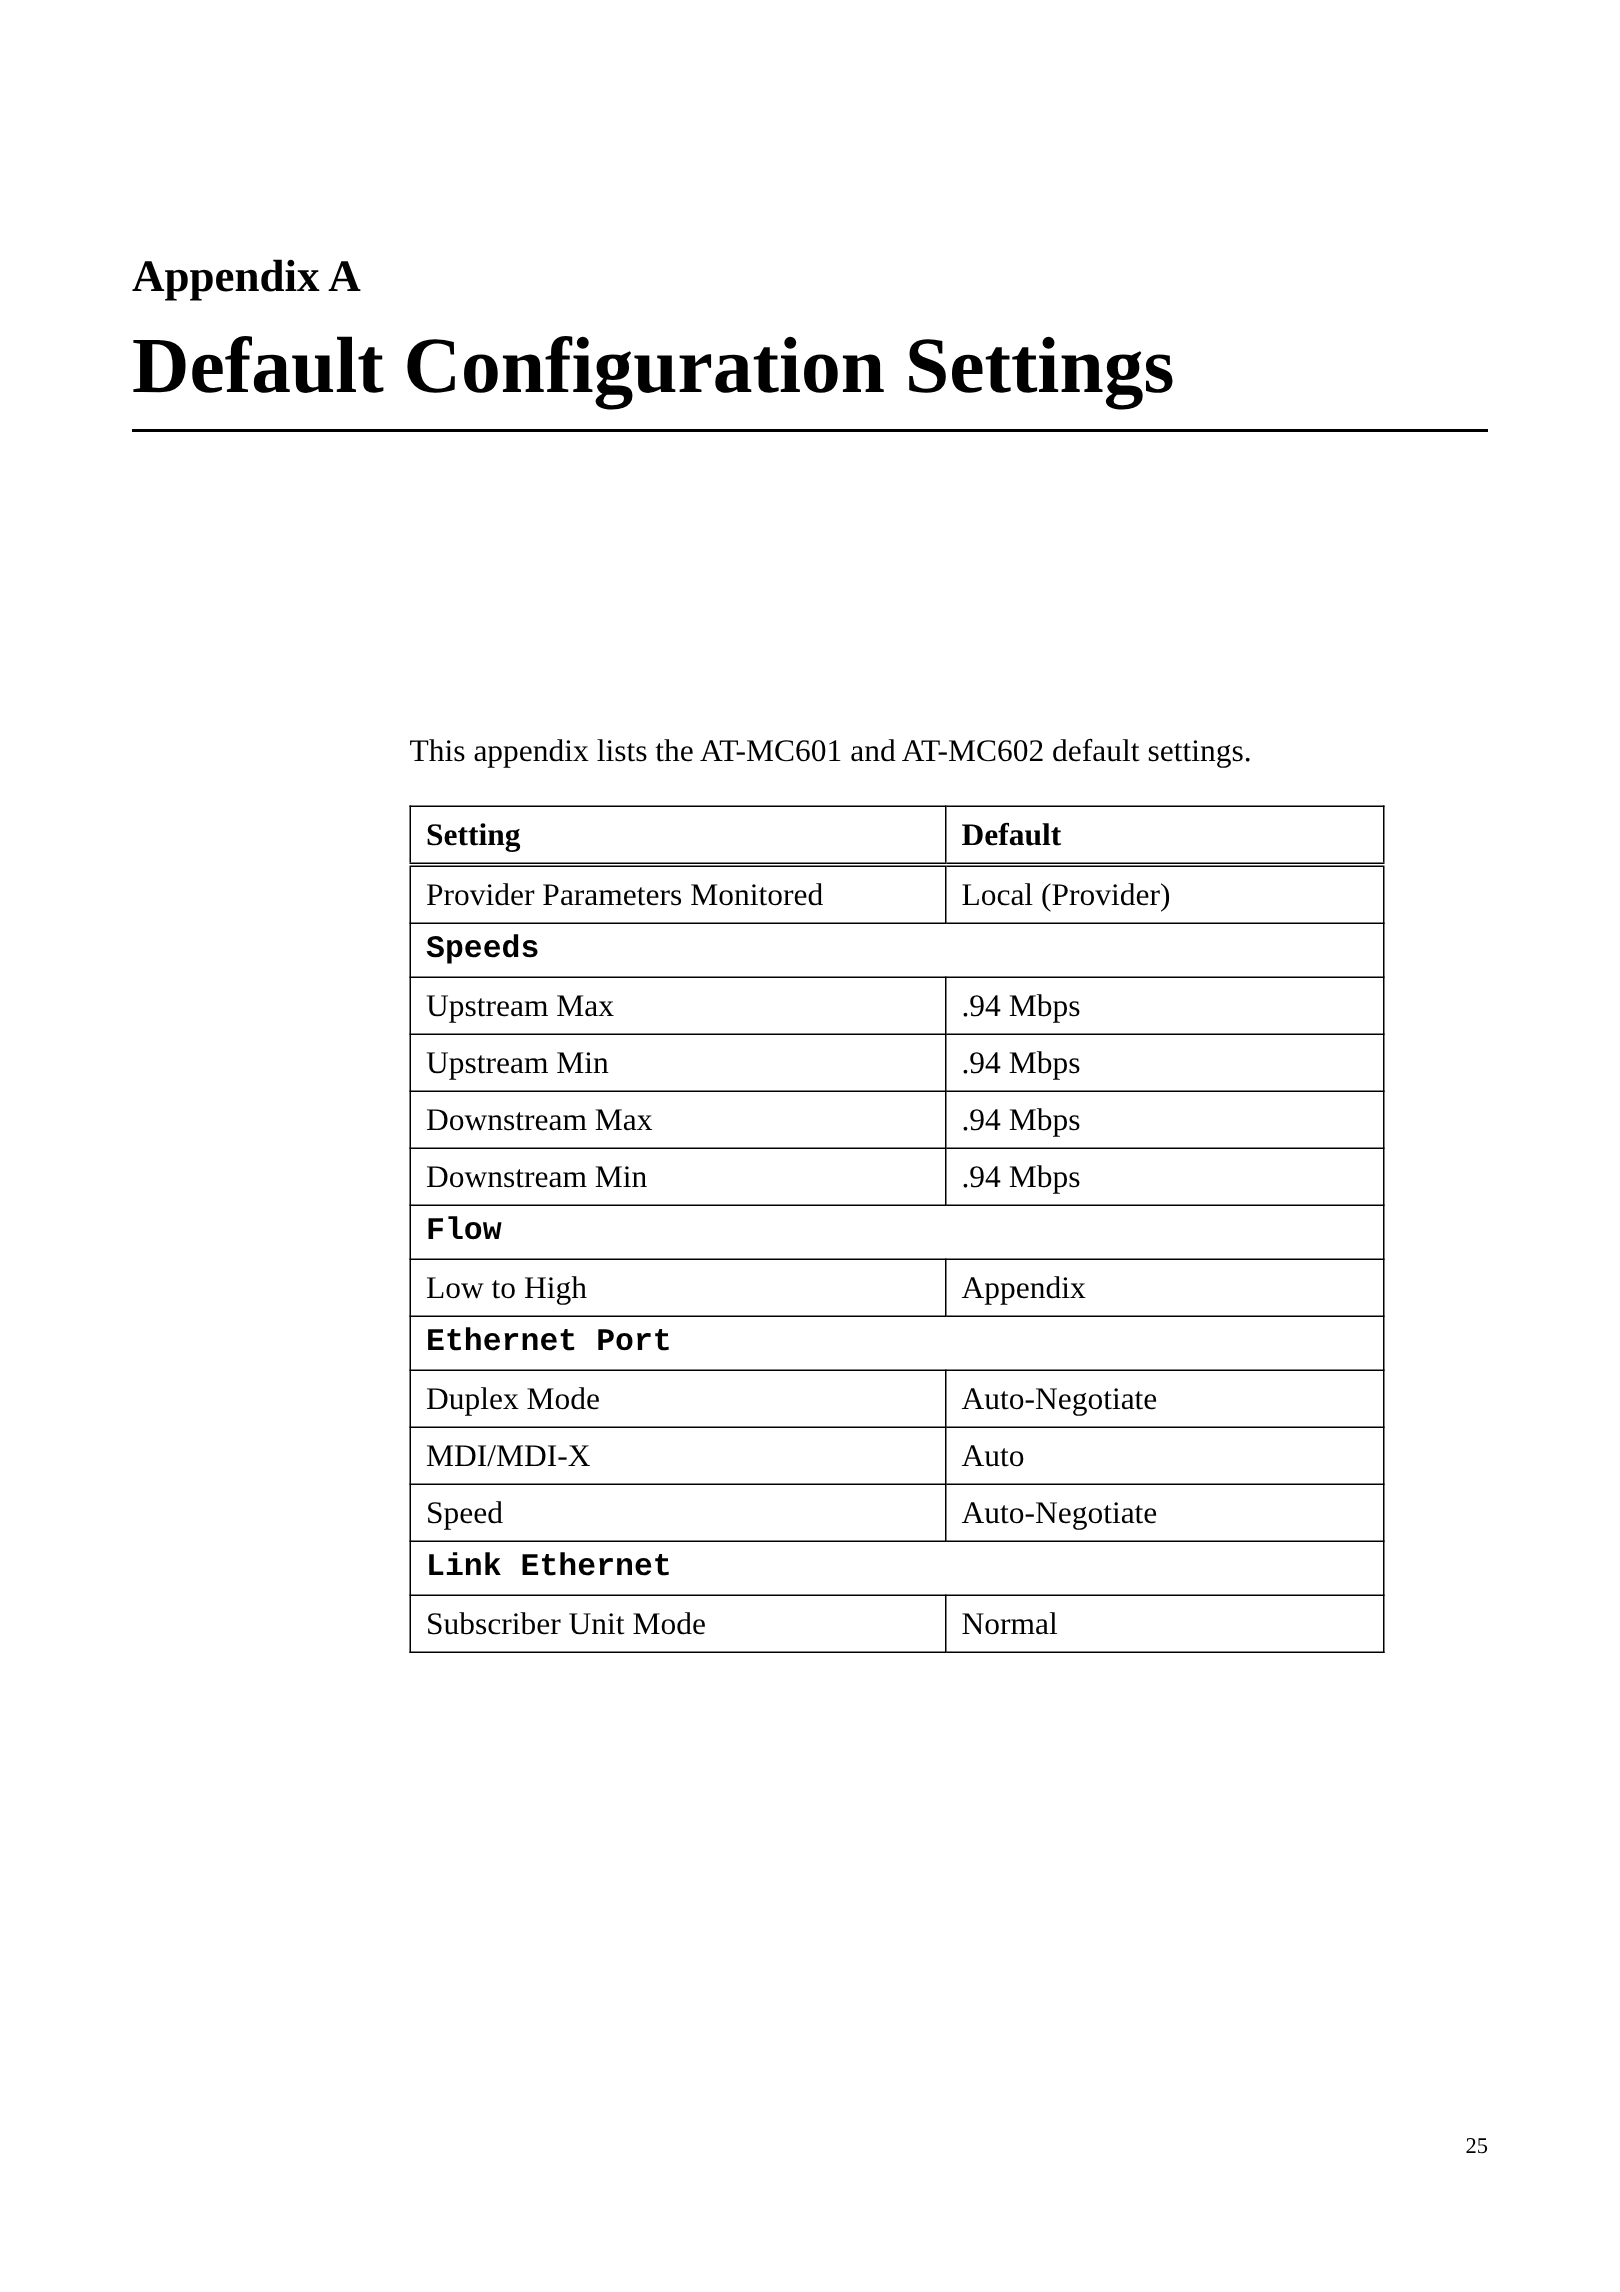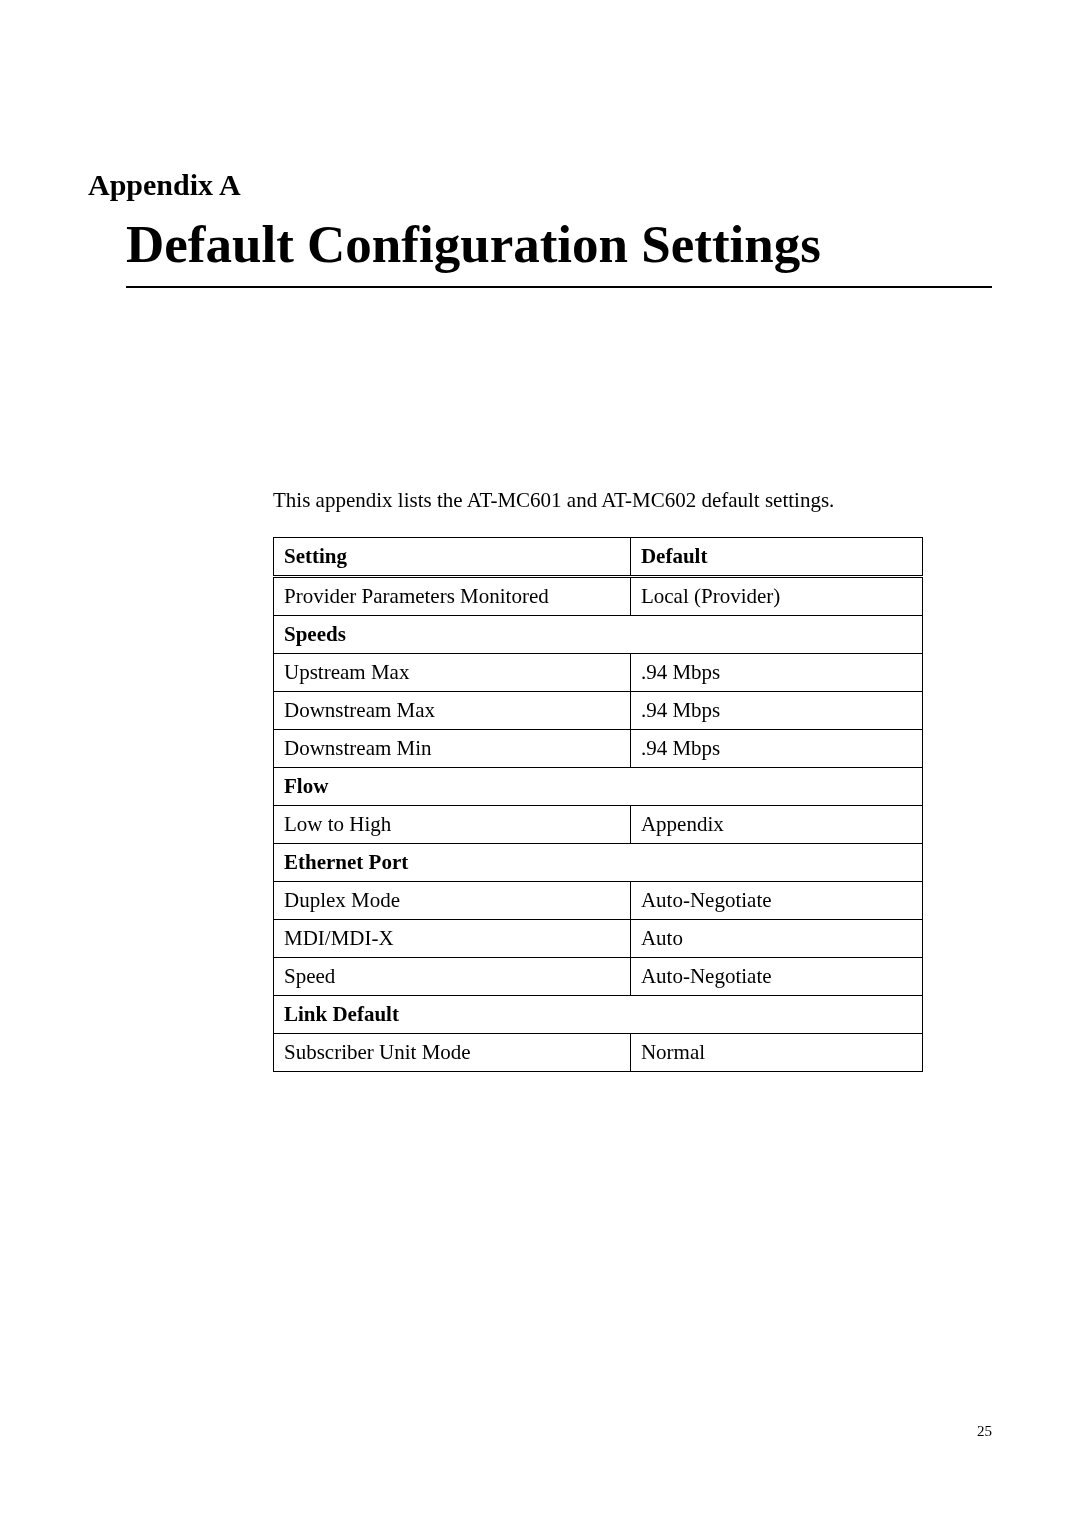--- a/index.html
+++ b/index.html
@@ -23,21 +23,20 @@
       font-weight: bold;
       margin-bottom: 12px;
       font-family: Liberation Serif, serif;
     }
     .main-title {
       font-size: 53px;
       font-weight: bold;
       padding-bottom: 12px;
       border-bottom: 2px solid #000000;
       margin-bottom: 200px;
-      margin-left: 38px;
     }
     .content-area {
       margin-left: 185px;
     }
     .intro-text {
       font-size: 21px;
       margin-bottom: 20px;
     }
     table {
       border-collapse: collapse;
@@ -56,20 +55,21 @@
       font-weight: bold;
     }
     thead tr {
       border-bottom: 3px double #000000;
     }
     thead th {
       border-bottom: 3px double #000000;
     }
     .section-header {
       font-weight: bold;
+      font-family: Liberation Mono, monospace;
     }
     .col-setting {
       width: 55%;
     }
     .col-default {
       width: 45%;
     }
     .page-number {
       position: absolute;
       bottom: 88px;
@@ -100,20 +100,24 @@
           <td>Local (Provider)</td>
         </tr>
         <tr>
           <td class="section-header" colspan="2">Speeds</td>
         </tr>
         <tr>
           <td>Upstream Max</td>
           <td>.94 Mbps</td>
         </tr>
         <tr>
+          <td>Upstream Min</td>
+          <td>.94 Mbps</td>
+        </tr>
+        <tr>
           <td>Downstream Max</td>
           <td>.94 Mbps</td>
         </tr>
         <tr>
           <td>Downstream Min</td>
           <td>.94 Mbps</td>
         </tr>
         <tr>
           <td class="section-header" colspan="2">Flow</td>
         </tr>
@@ -130,21 +134,21 @@
         </tr>
         <tr>
           <td>MDI/MDI-X</td>
           <td>Auto</td>
         </tr>
         <tr>
           <td>Speed</td>
           <td>Auto-Negotiate</td>
         </tr>
         <tr>
-          <td class="section-header" colspan="2">Link Default</td>
+          <td class="section-header" colspan="2">Link Ethernet</td>
         </tr>
         <tr>
           <td>Subscriber Unit Mode</td>
           <td>Normal</td>
         </tr>
       </tbody>
     </table>
   </div>
 </div>
 

